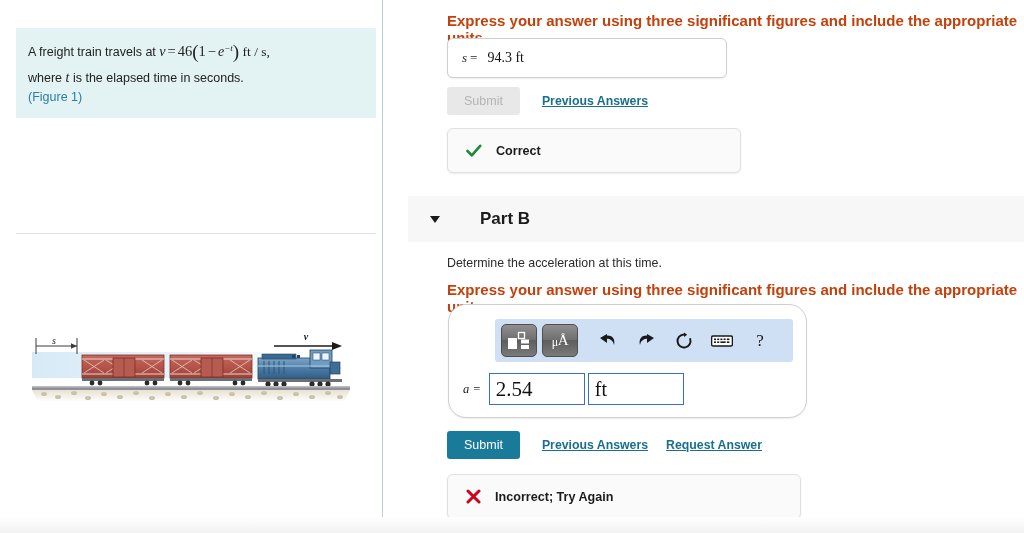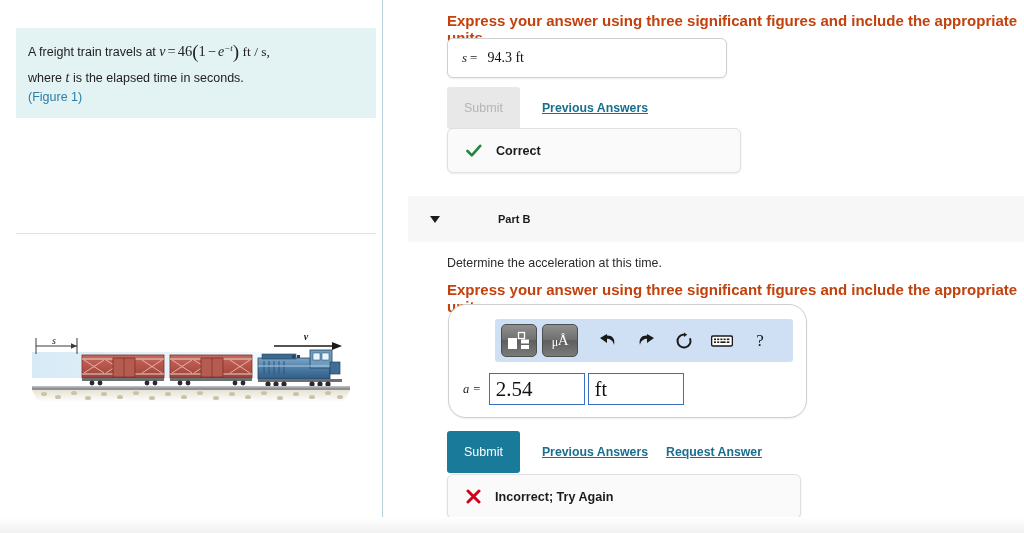--- a/index.html
+++ b/index.html
@@ -87,21 +87,21 @@
     font-family:"Liberation Serif", serif; font-style:italic; font-size:13px;
     margin-left:14px; color:#222;
   }
   .ans-eq { font-family:"Liberation Serif", serif; font-size:13px; margin-left:3px; color:#222; }
   .ans-val {
     font-family:"Liberation Serif", serif; font-size:14px; margin-left:10px; color:#111;
   }
 
   .btn-row { position:absolute; display:flex; align-items:center; }
   .btn-submit {
-    font-size:12.5px; padding:14px 17px; border:none; border-radius:3px;
+    font-size:12.5px; padding:7px 17px; border:none; border-radius:3px;
     background:#e8e8e8; color:#b4b4b4; cursor:default;
     font-family:"Liberation Sans", sans-serif;
   }
   .btn-submit.active { background:#1a7a99; color:#fff; cursor:pointer; }
   .link-ans {
     font-size:12.3px; font-weight:bold; color:#1a6e8e;
     text-decoration:underline; margin-left:22px; cursor:pointer;
   }
   .link-ans.second { margin-left:18px; }
 
@@ -115,21 +115,21 @@
   .status-text { margin-left:14px; font-size:12.6px; font-weight:bold; color:#1c1c1c; }
 
   
   .part-header {
     position:absolute; left:25px; top:196px; width:620px; height:46px;
     background:#f7f7f7; display:flex; align-items:center;
   }
   .caret { margin-left:22px; width:0;height:0;
     border-left:5.5px solid transparent; border-right:5.5px solid transparent;
     border-top:7px solid #1a1a1a; }
-  .part-title { margin-left:18px; font-size:11px; font-weight:bold; color:#1b1b1b;padding-left:40px; }
+  .part-title { font-size:17px; font-weight:bold; color:#1b1b1b;padding-left:40px; }
 
   
   .entry-panel {
     position:absolute; left:65px; top:304px; width:359px; height:114px;
     background:#fff; border:1px solid #cfcfcf; border-radius:18px;
     box-shadow:0 1px 2px rgba(0,0,0,0.07);
   }
   .toolbar {
     position:absolute; left:46px; top:14px; width:298px; height:43px;
     background:#cfe0f5; border-radius:3px;

